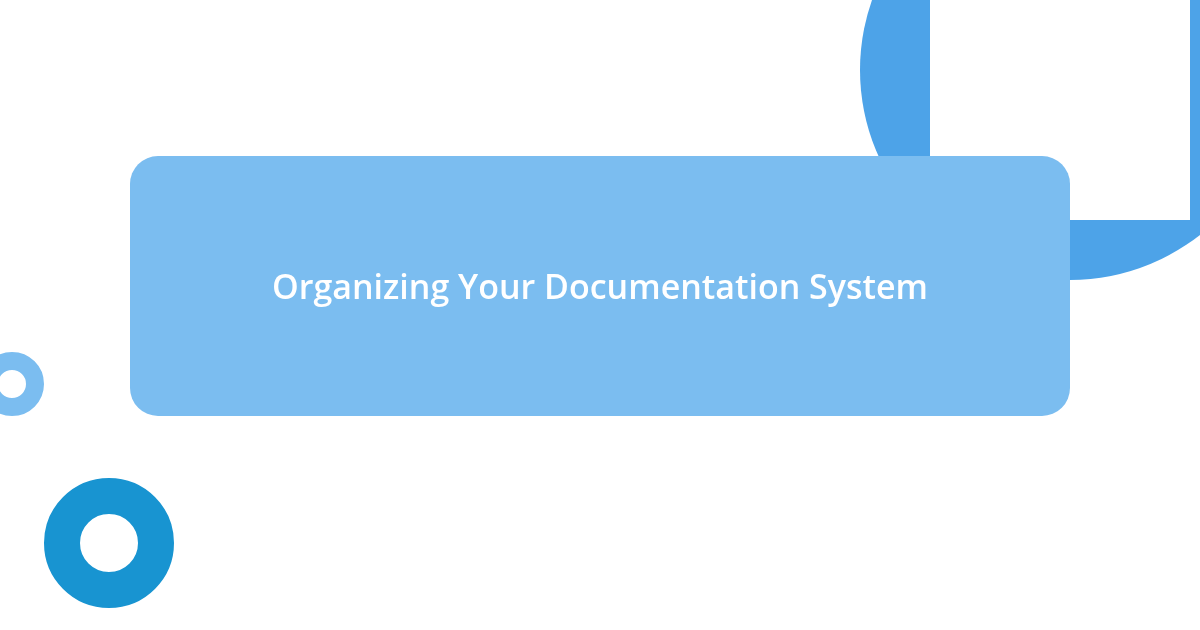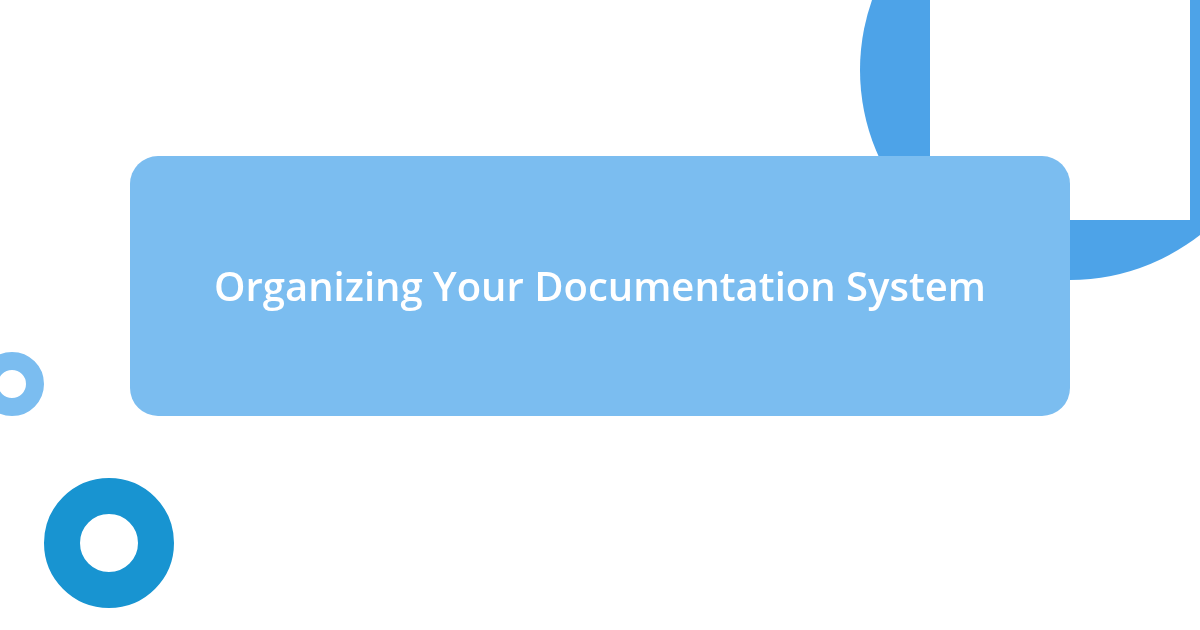--- a/index.html
+++ b/index.html
@@ -40,21 +40,21 @@
       height: 260px;
       background: #7bbdf0;
       border-radius: 28px;
       display: flex;
       align-items: center;
       justify-content: center;
       padding: 40px 60px;
     }
     .title-text {
       color: #ffffff;
-      font-size: 40px;
+      font-size: 34px;
       font-weight: 600;
       text-align: center;
       line-height: 1.3;
     }
     .small-ring {
       position: absolute;
       left: -20px;
       top: 352px;
       width: 64px;
       height: 64px;

